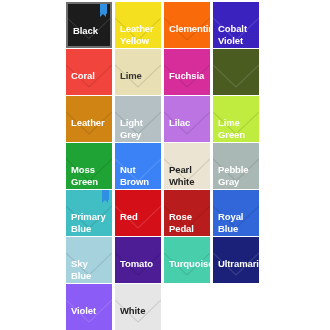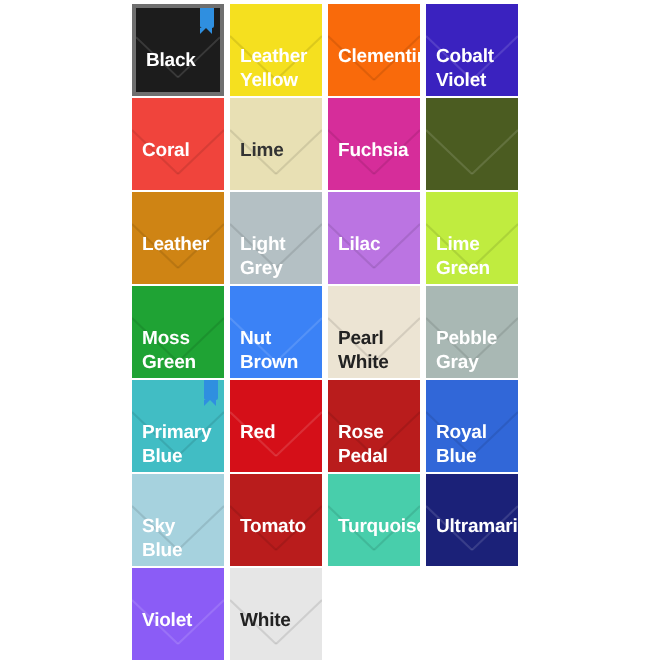--- a/index.html
+++ b/index.html
@@ -245,21 +245,21 @@
         </svg>
         <div class="swatch-label" style="color: rgb(255, 255, 255);">Royal Blue</div>
       </div>
       <div class="swatch" style="background: rgb(166, 210, 222);">
         <svg class="flap" viewBox="0 0 46 46">
           <line x1="0" y1="16" x2="23" y2="38"></line>
           <line x1="46" y1="16" x2="23" y2="38"></line>
         </svg>
         <div class="swatch-label" style="color: rgb(255, 255, 255);">Sky Blue</div>
       </div>
-      <div class="swatch" style="background: #b91c1c;">
+      <div class="swatch" style="background: #4c1d95;">
         <svg class="flap" viewBox="0 0 46 46">
           <line x1="0" y1="16" x2="23" y2="38"></line>
           <line x1="46" y1="16" x2="23" y2="38"></line>
         </svg>
         <div class="swatch-label" style="color: rgb(255, 255, 255);">Tomato</div>
       </div>
       <div class="swatch" style="background: rgb(72, 206, 171);">
         <svg class="flap" viewBox="0 0 46 46">
           <line x1="0" y1="16" x2="23" y2="38"></line>
           <line x1="46" y1="16" x2="23" y2="38"></line>

